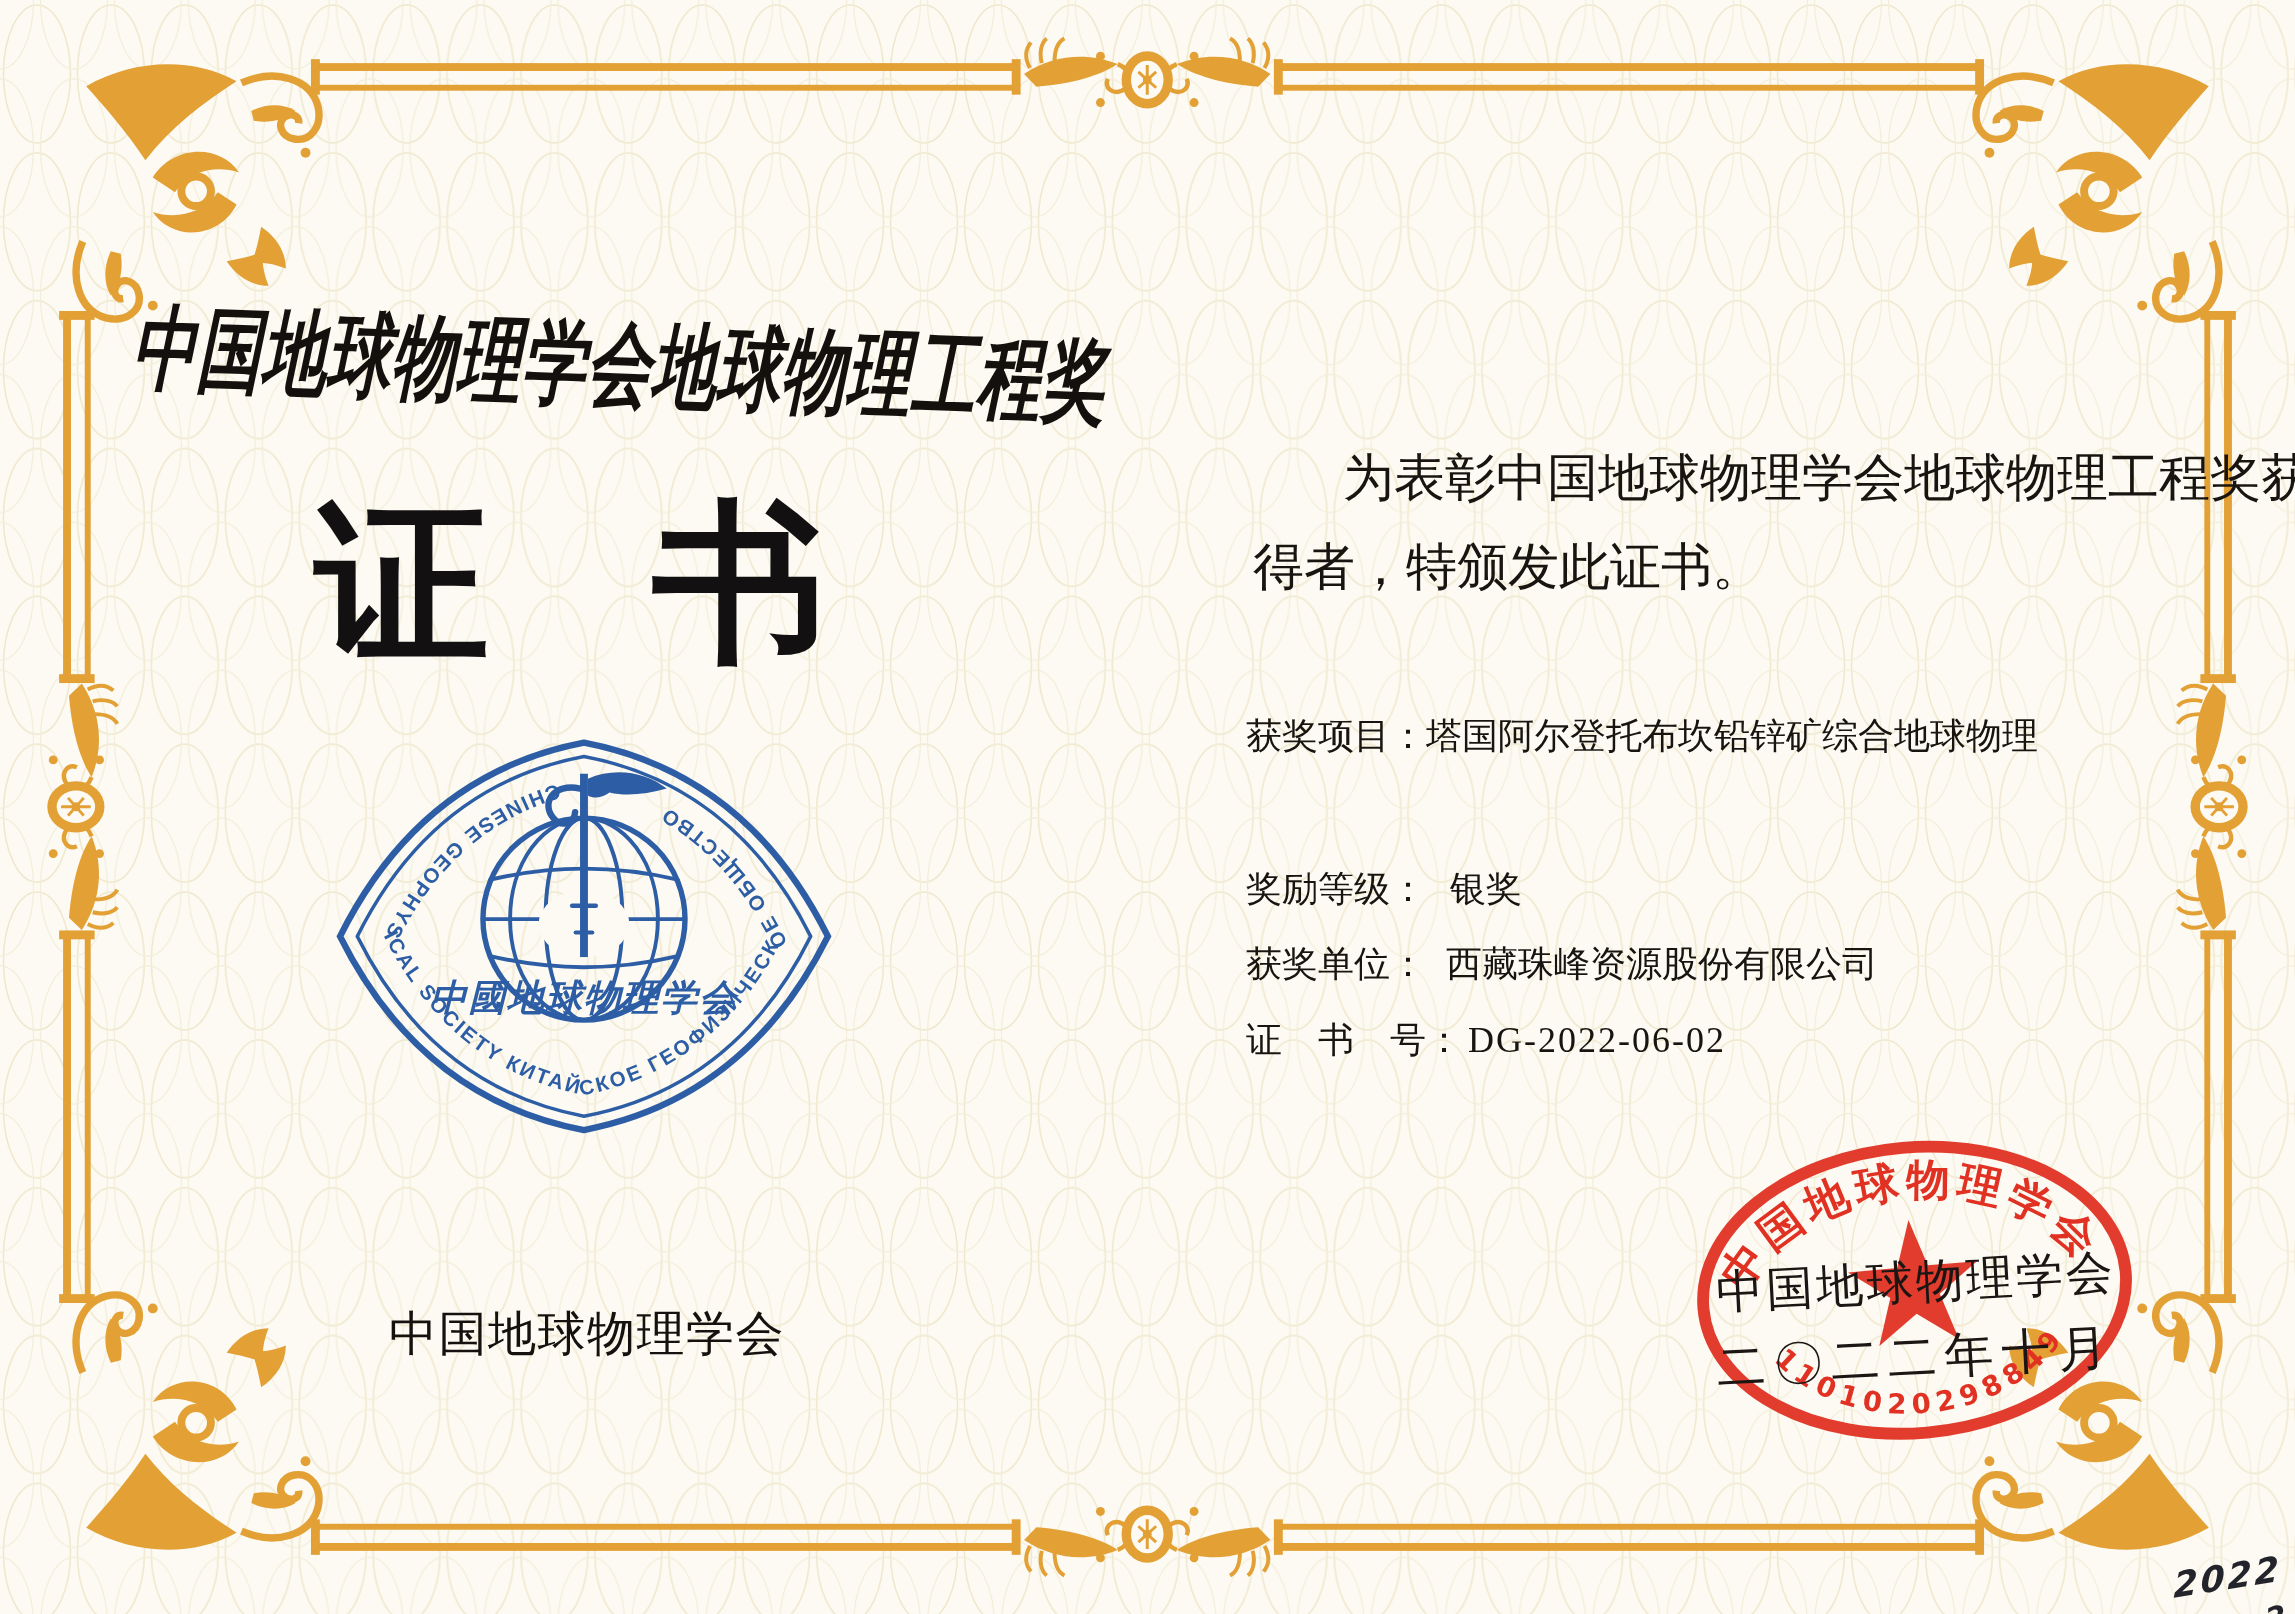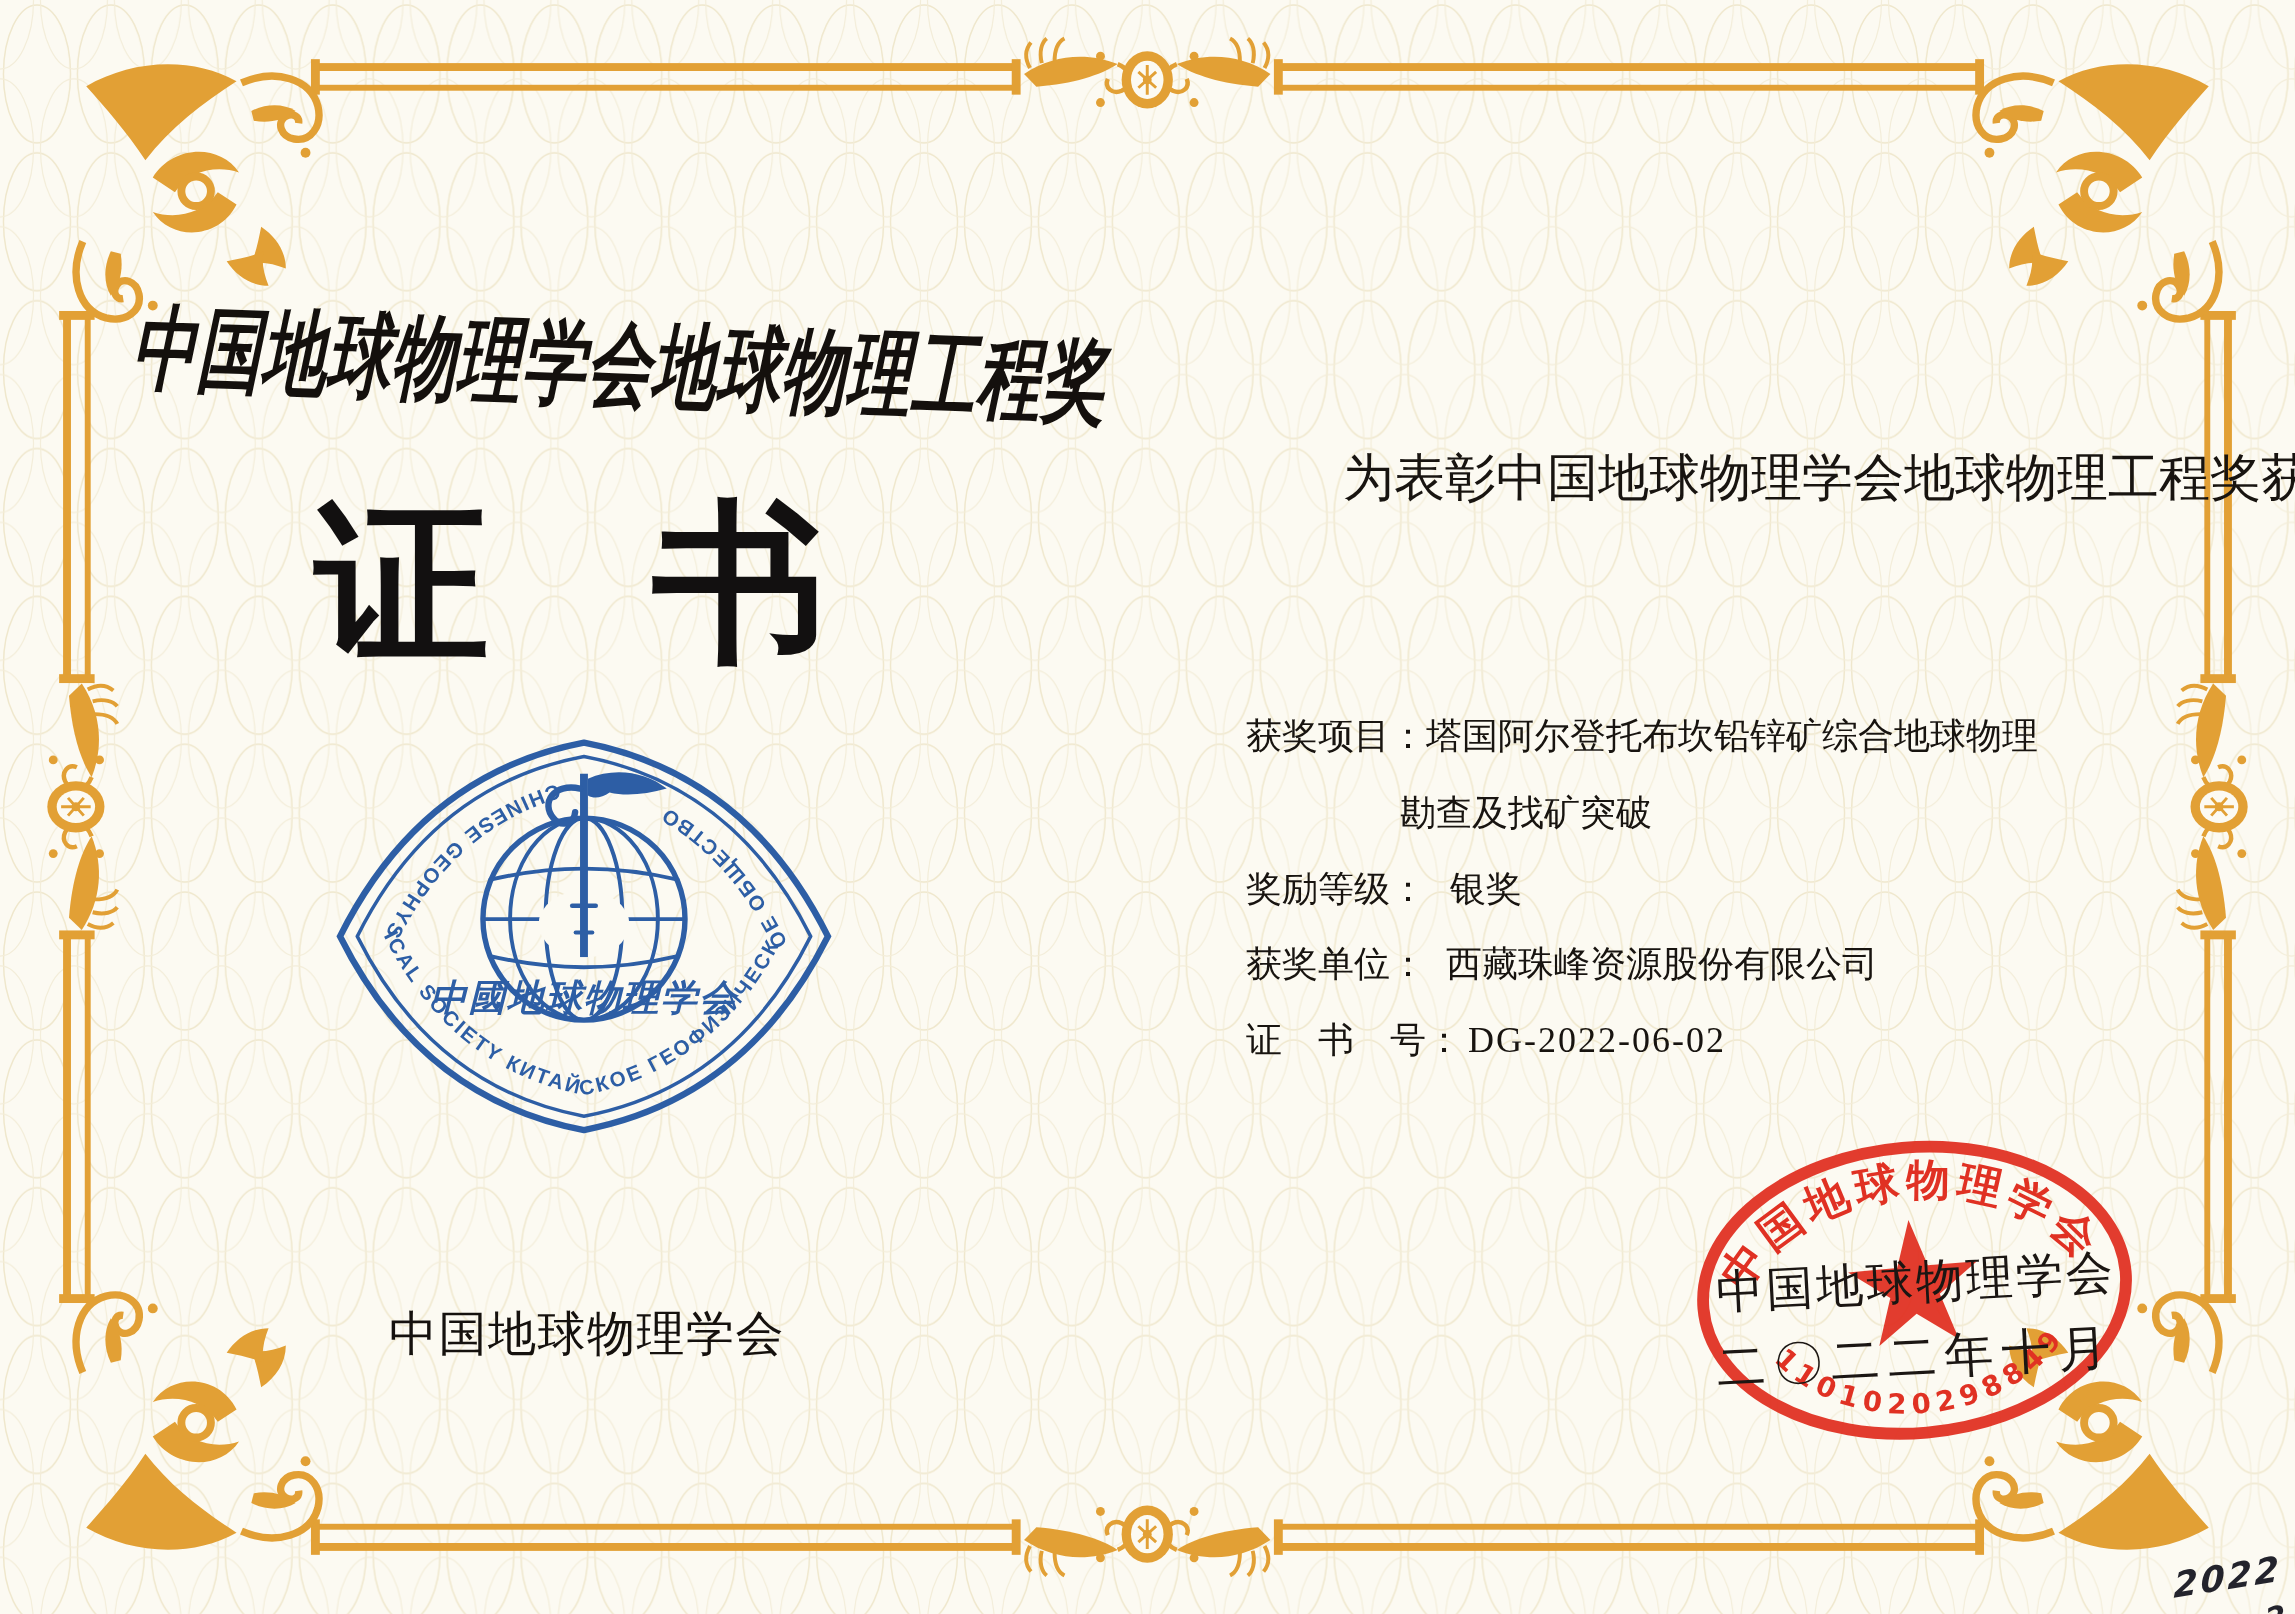--- a/index.html
+++ b/index.html
@@ -214,25 +214,25 @@
   </svg>
 
   <div class="abs award-title">中国地球物理学会地球物理工程奖</div>
 
   <div class="abs doc-title">
     <span>证</span>
     <span>书</span>
   </div>
 
   <div class="abs body-par par1">为表彰中国地球物理学会地球物理工程奖获</div>
+  <div class="abs body-par par2">得者，特颁发此证书。</div>
 
   <div class="abs field f-project">
     <span>获奖项目：</span><span class="val">塔国阿尔登托布坎铅锌矿综合地球物理</span>
   </div>
-  <div class="abs field f-project-cont">勘查及找矿突破</div>
 
   <div class="abs field f-grade">
     <span>奖励等级：</span><span class="val">银奖</span>
   </div>
 
   <div class="abs field f-org">
     <span>获奖单位：</span><span class="val">西藏珠峰资源股份有限公司</span>
   </div>
 
   <div class="abs field f-no">

